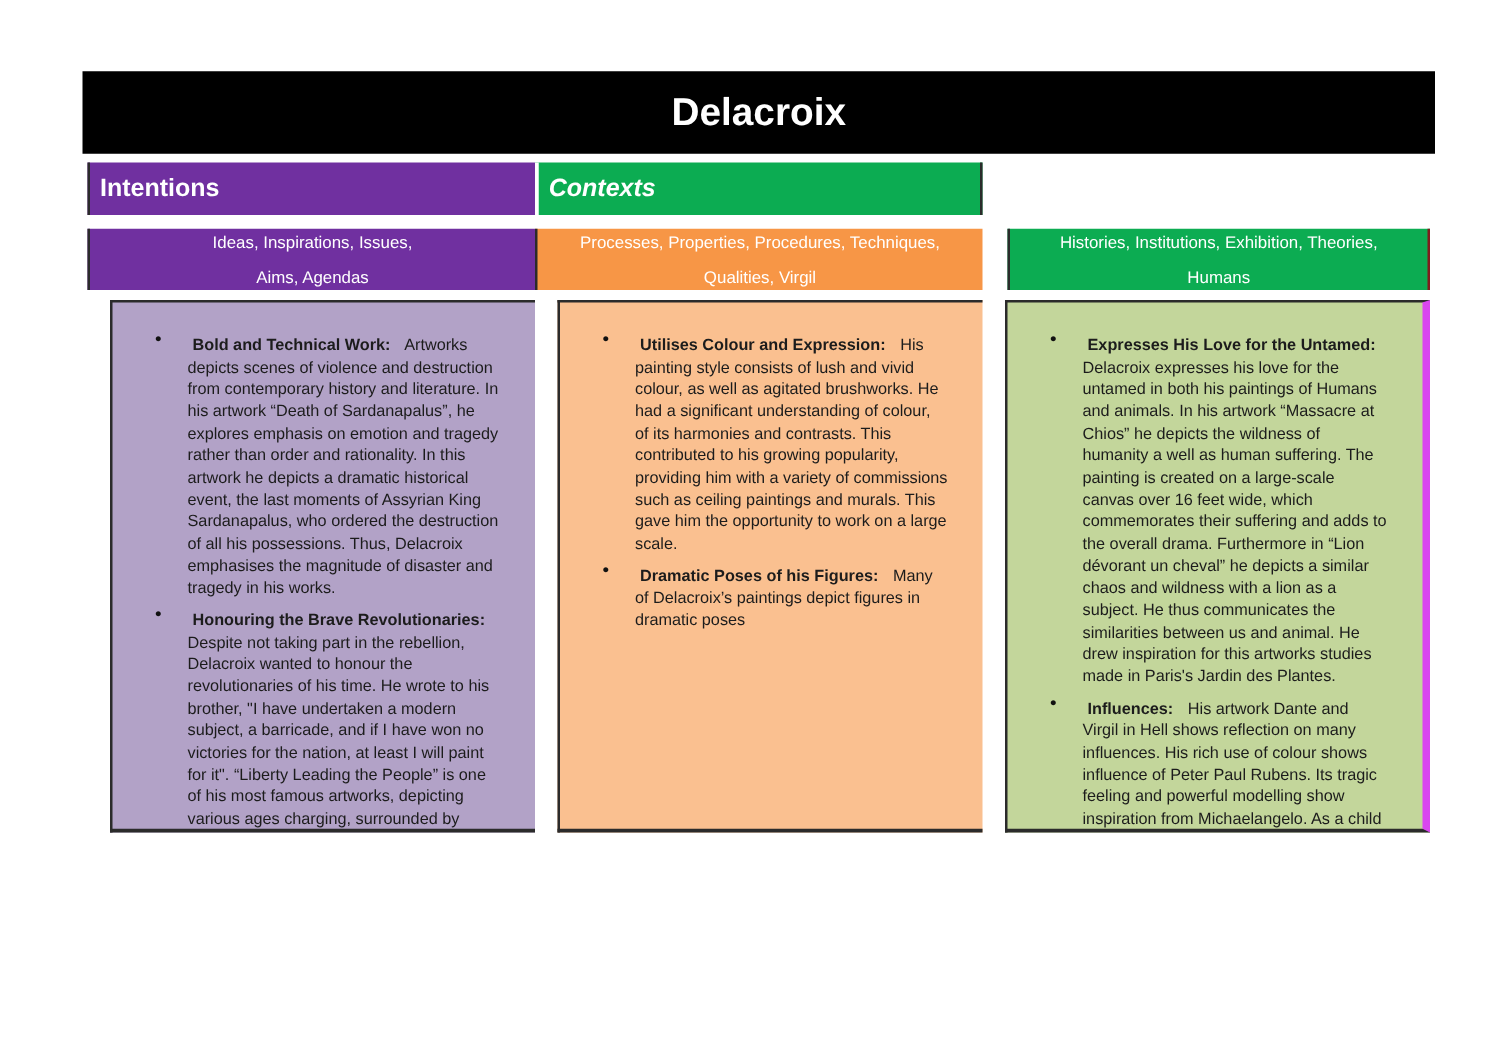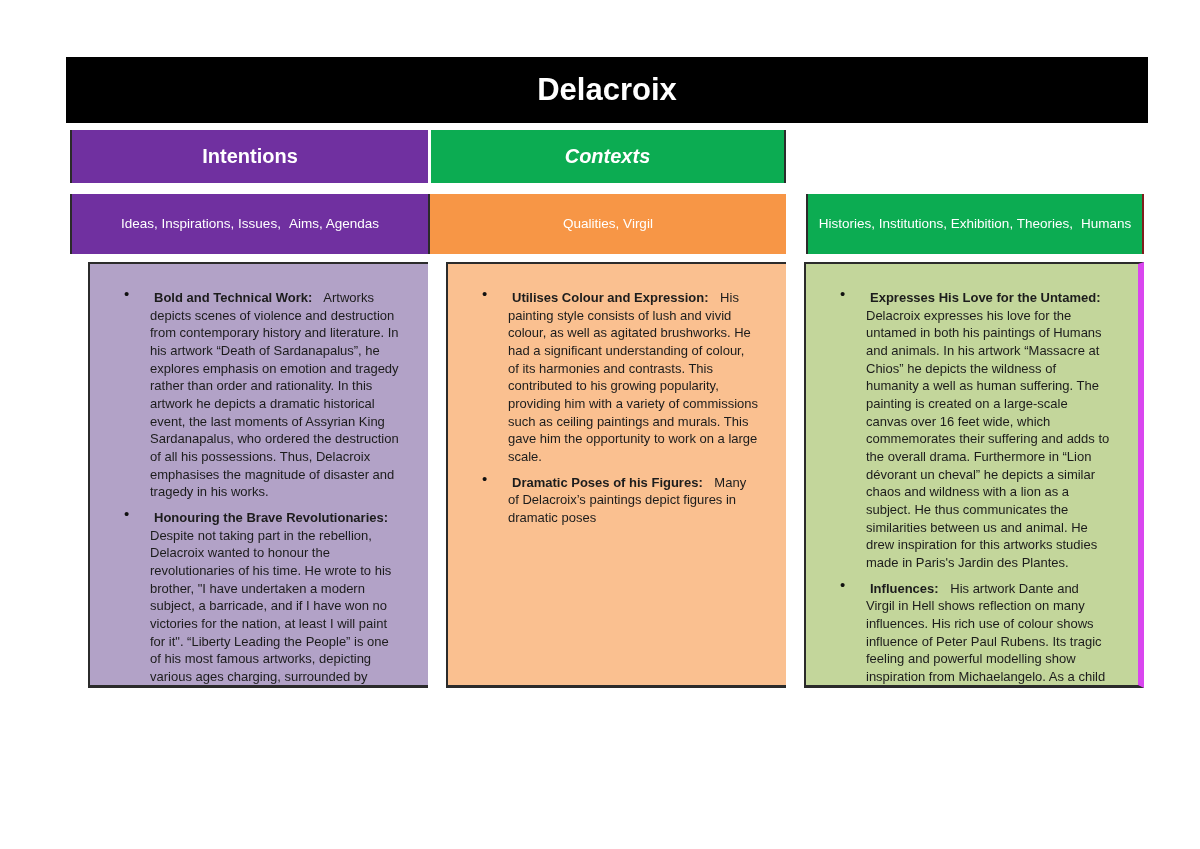--- a/index.html
+++ b/index.html
@@ -18,30 +18,30 @@
     height: 66px;
     background: #000000;
     color: #ffffff;
     display: flex; align-items: center; justify-content: center;
     font-size: 31px; font-weight: bold;
     margin-bottom: 3px;
   }
   .grid3 { display: grid; grid-template-columns: 1fr 1fr 1fr; }
   .headrow { margin-bottom: 3px; }
   .headrow .cell {
-    height: 53px;
-    display: flex; align-items: center; justify-content: center;
+    height: 42px;
+    display: flex; align-items: center; 
     color: #ffffff; font-size: 20px; font-weight: bold;
     border-left: 2px solid #2b2b2b;
   }
   .headrow .cell:not(:first-child) { border-left: 3px solid #ffffff; }
   .headrow .cell:last-child  { border-right: 2px solid #2b2b2b; font-style: italic; }
   .subrow .cell {
-    height: 60px;
-    display: flex; flex-direction: row; align-items: center; justify-content: center;
+    height: 49px;
+    display: flex; flex-direction: column; align-items: center; justify-content: center;
     color: #ffffff; font-size: 13.5px; line-height: 1.45;
     text-align: center;
     border-left: 2px solid #2b2b2b;
   }
   .subrow .cell:last-child { border-right: 2px solid #7f1d1d; margin-left: 20px; }
   .bodyrow .cell {
     height: 426px;
     border-left: 2px solid #2b2b2b;
     border-top: 2px solid #2b2b2b;
     border-bottom: 3px solid #2b2b2b;
@@ -85,20 +85,21 @@
       <span>Contexts</span>
     </div>
   </div>
 
   <div class="grid3 subrow">
     <div class="cell" style="background-color: rgb(112, 48, 160);">
       <span>Ideas, Inspirations, Issues,</span>
       <span>Aims, Agendas</span>
     </div>
     <div class="cell" style="background-color: rgb(247, 150, 70);">
+      <span>Processes, Properties, Procedures, Techniques,</span>
       <span>Qualities, Virgil</span>
     </div>
     <div class="cell" style="background-color: rgb(12, 172, 82);">
       <span>Histories, Institutions, Exhibition, Theories,</span>
       <span>Humans</span>
     </div>
   </div>
 
   <div class="grid3 bodyrow">
 

